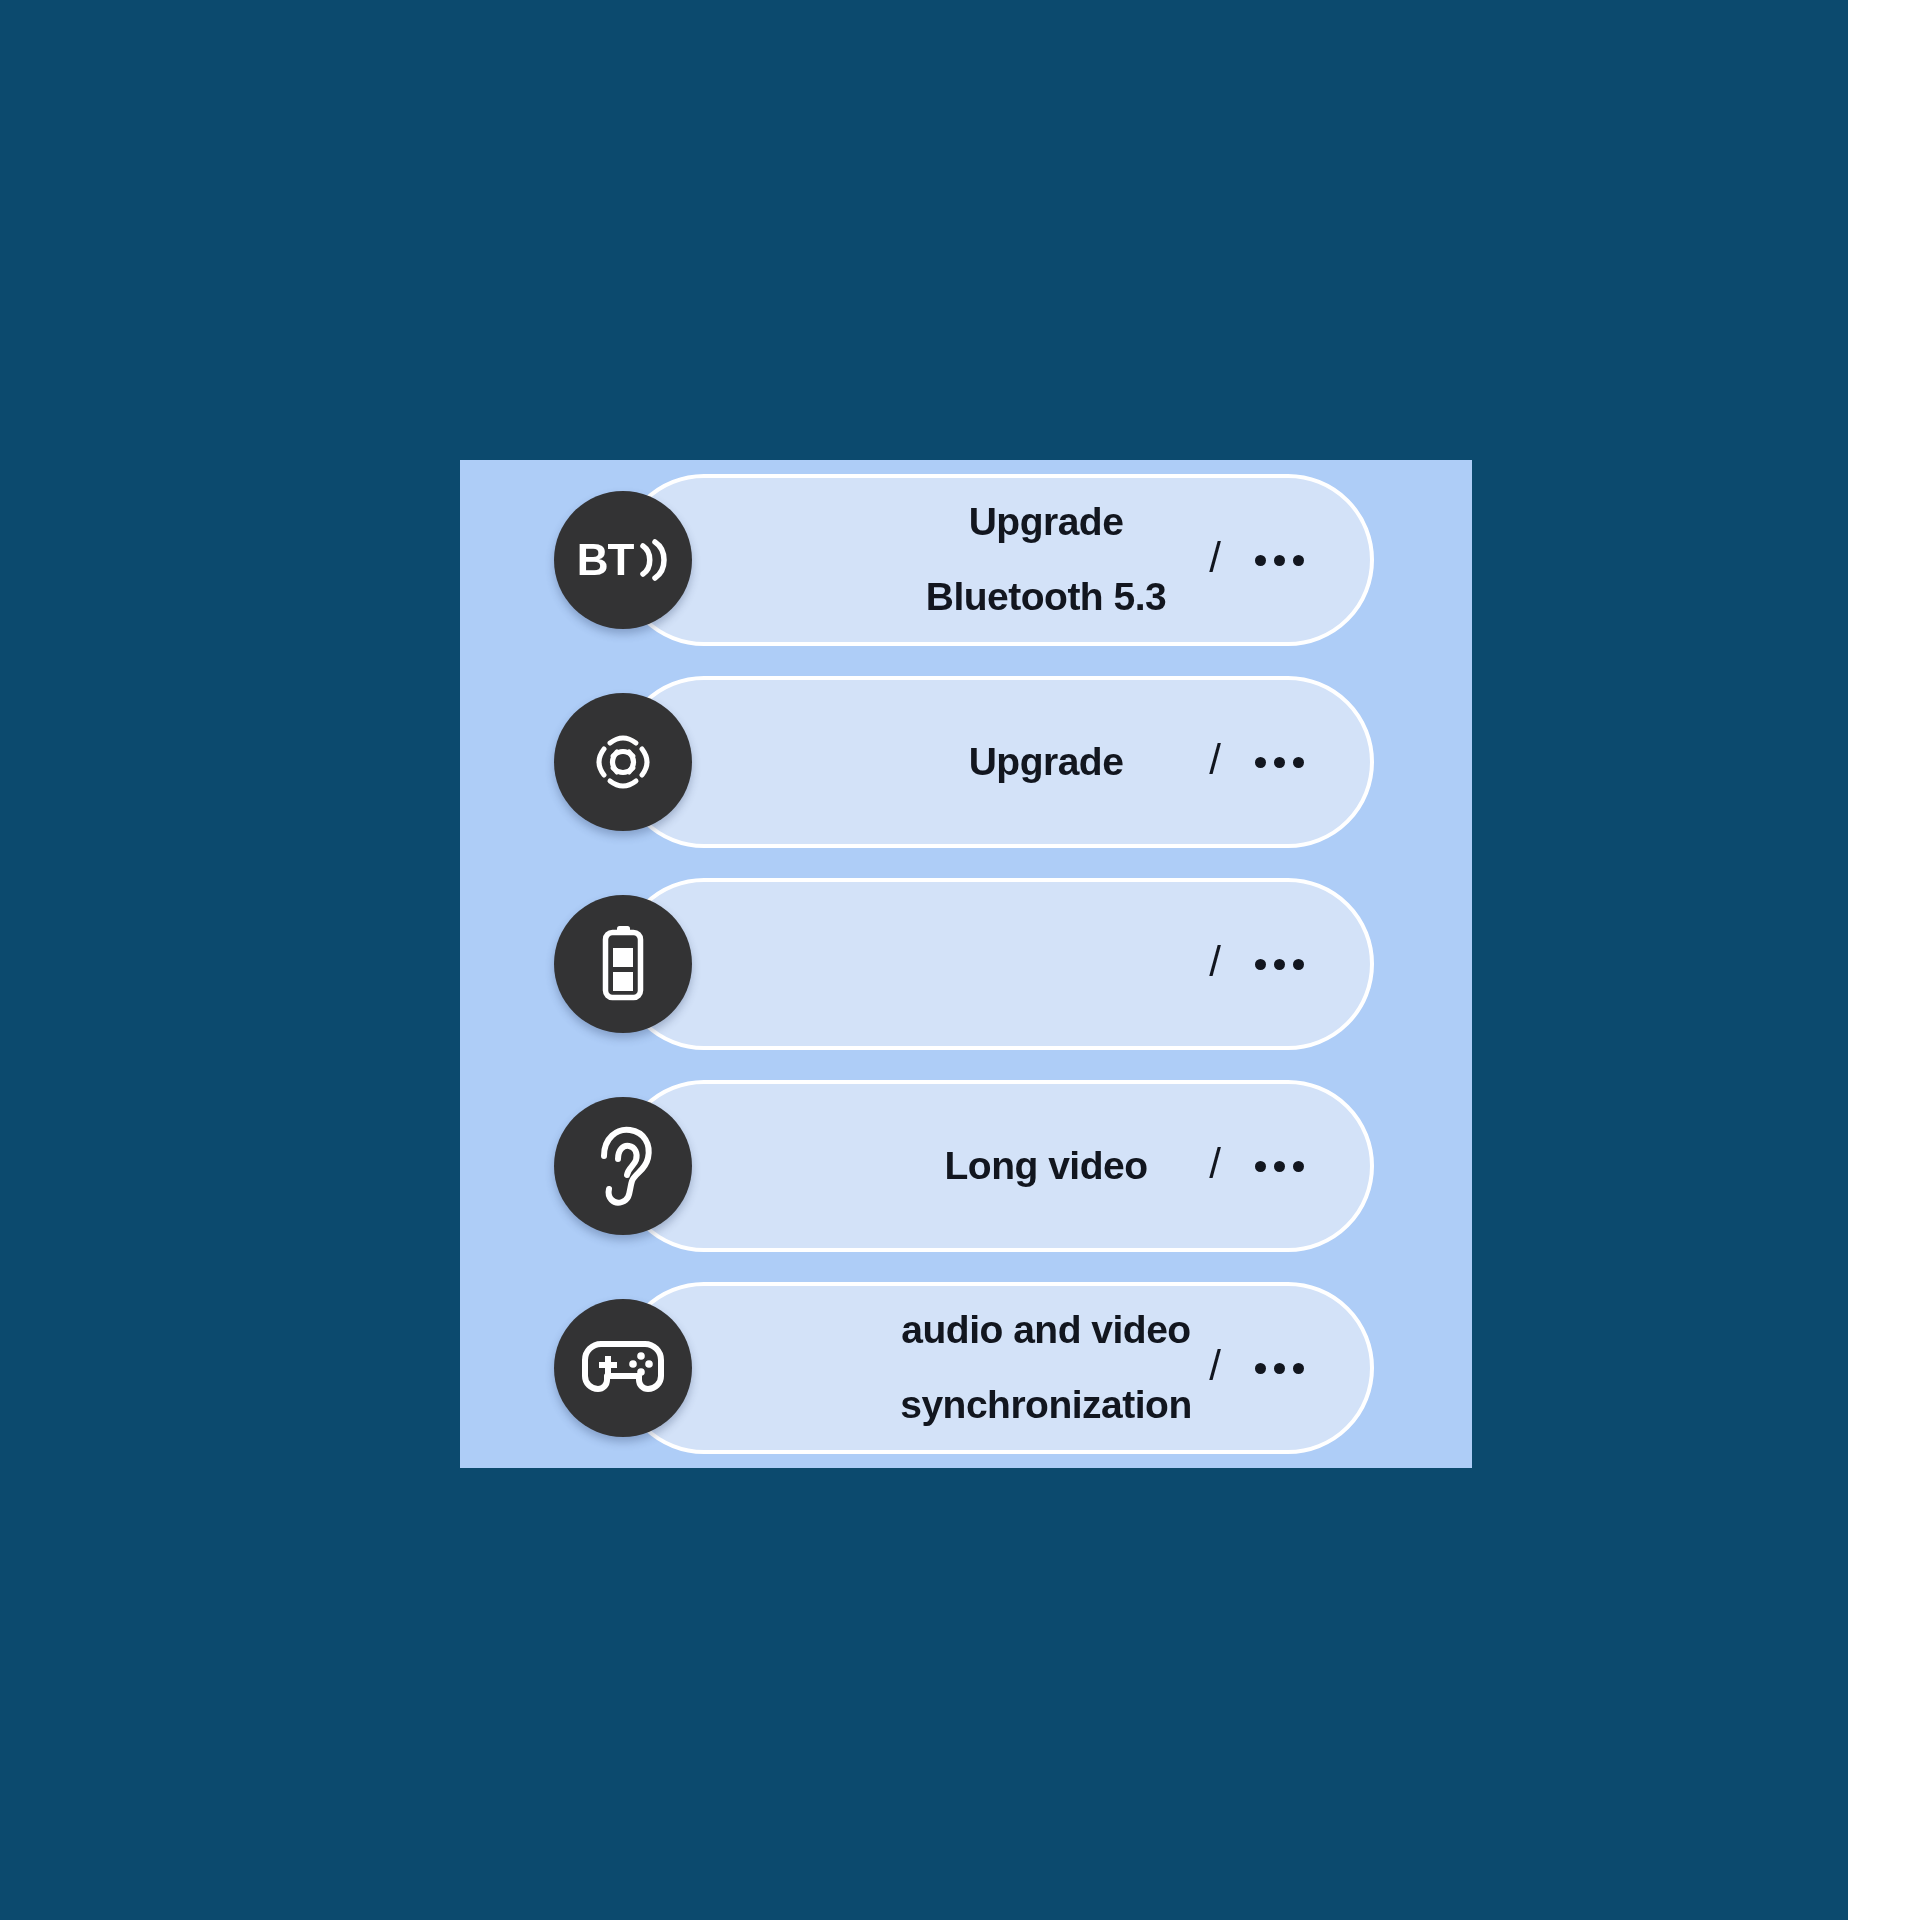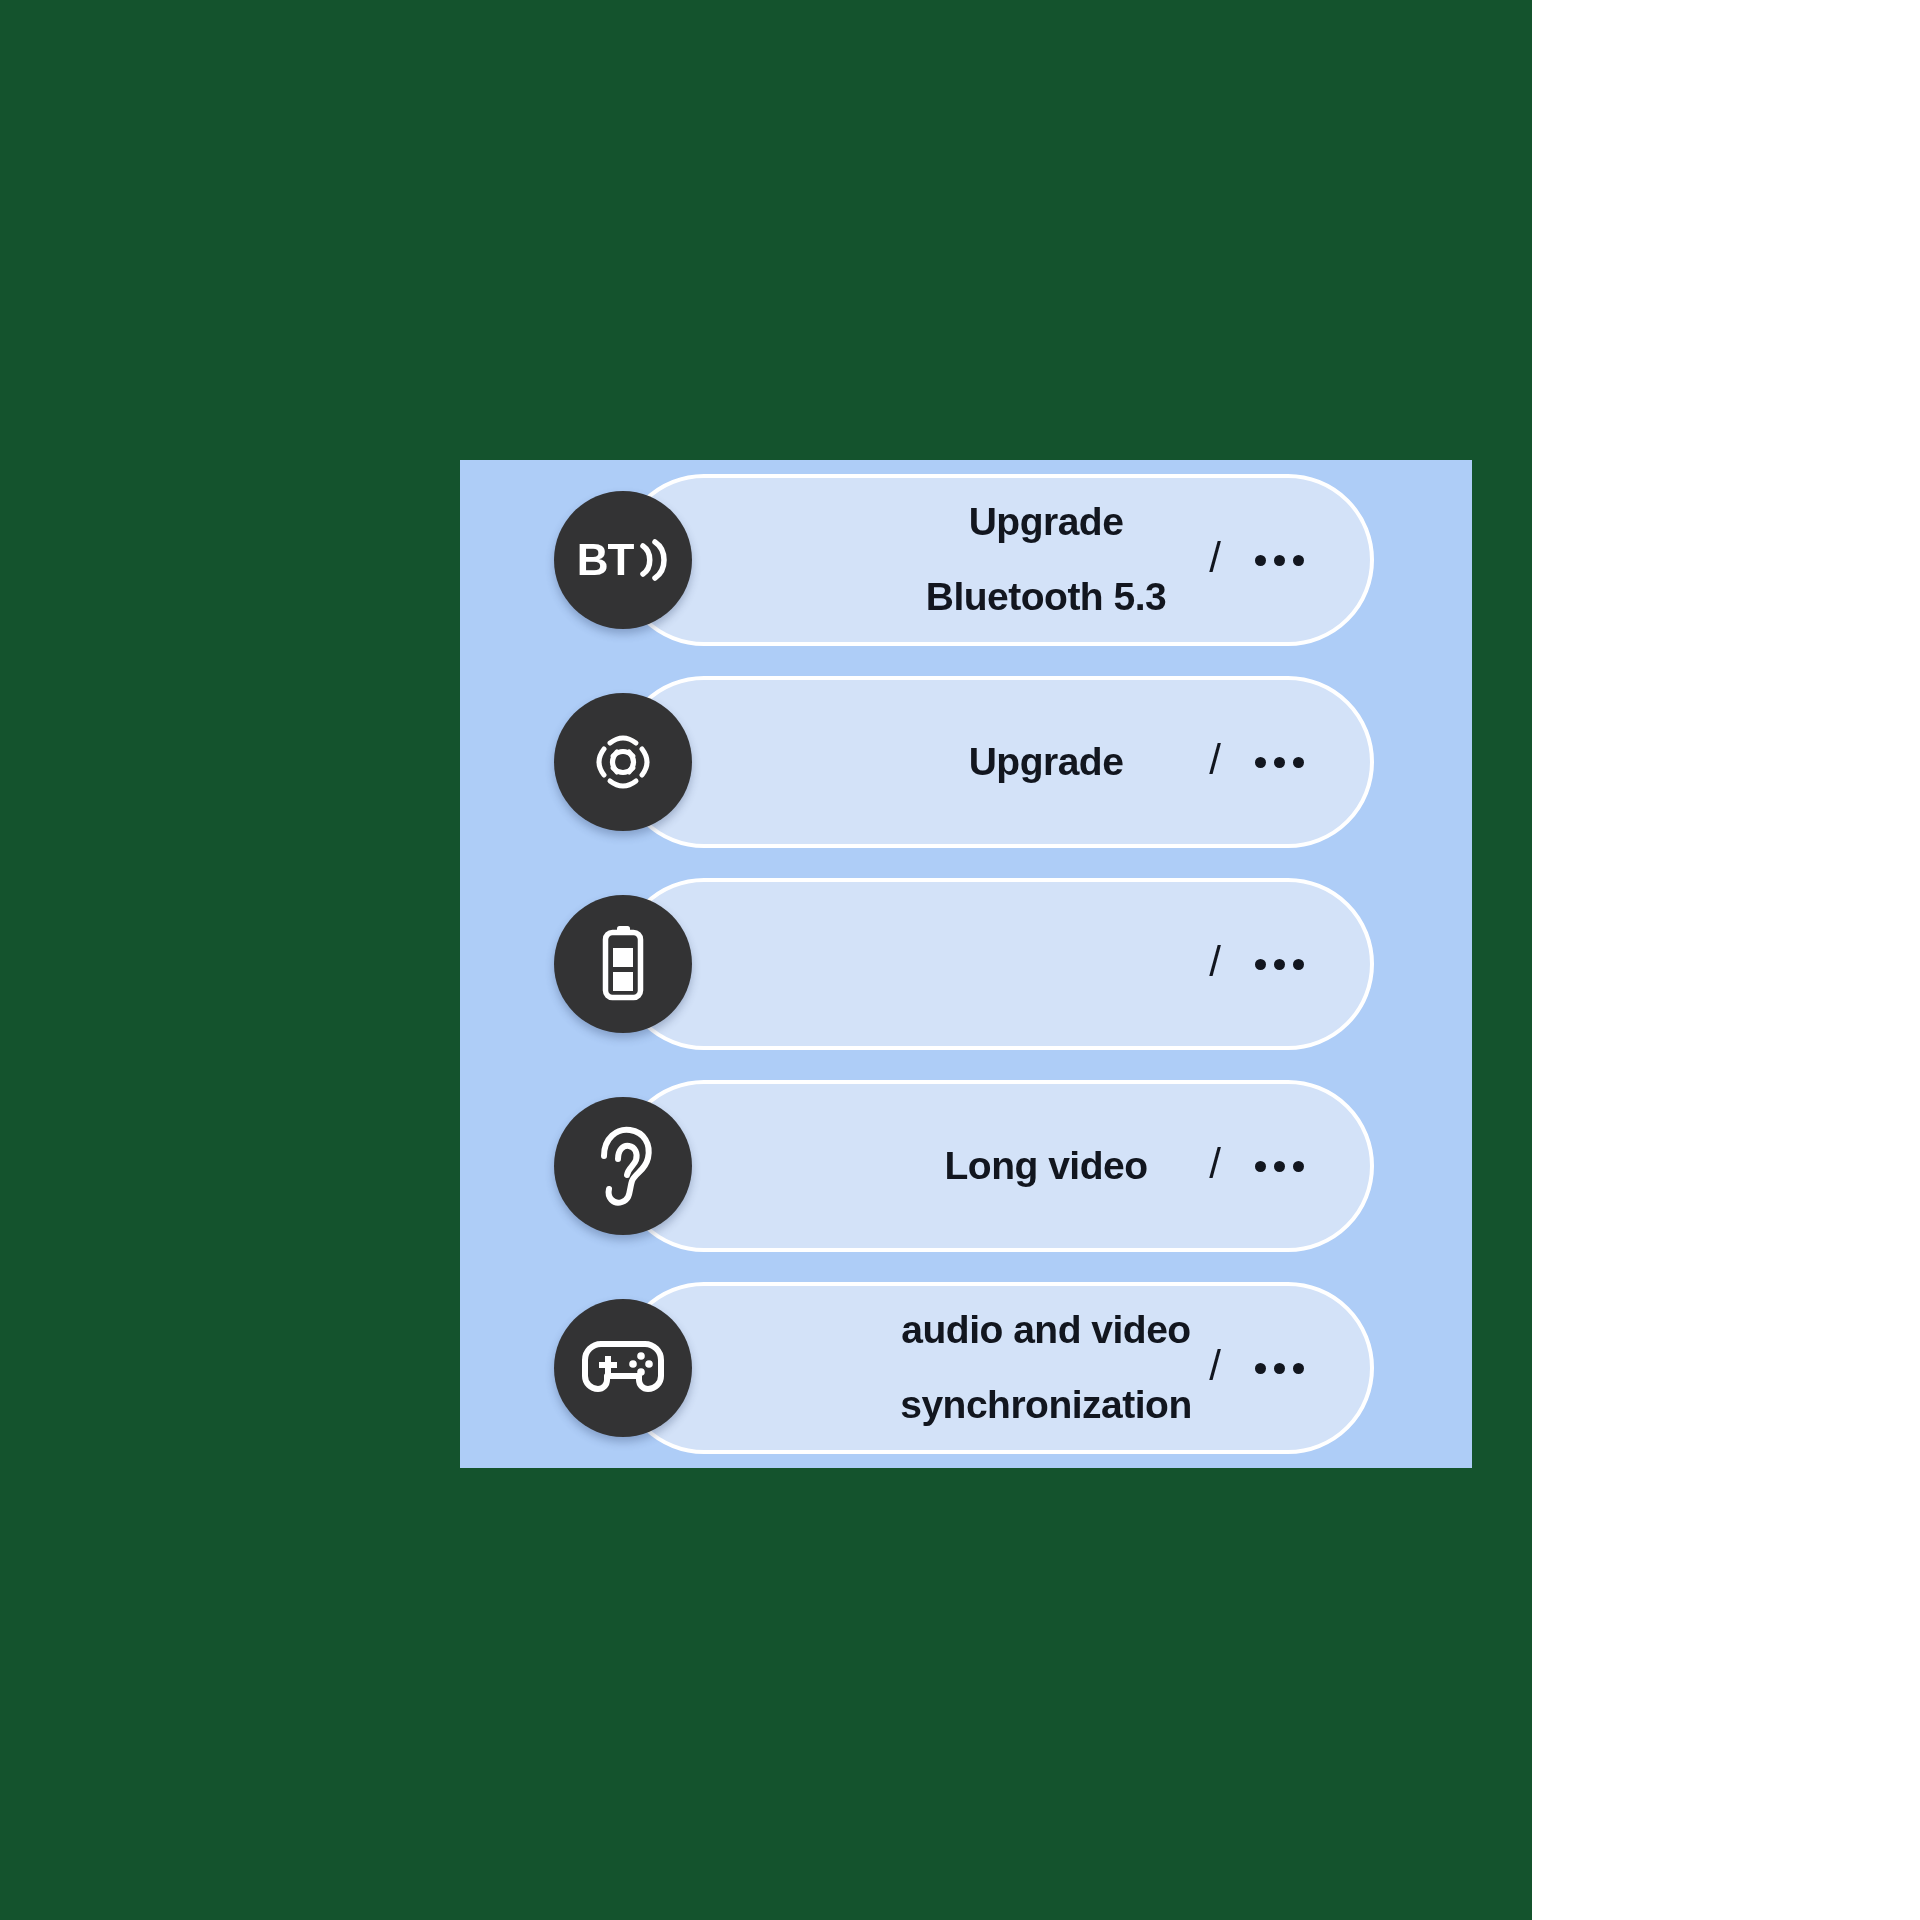--- a/index.html
+++ b/index.html
@@ -9,23 +9,23 @@
   }
   body {
     width: 1920px;
     height: 1920px;
     font-family: "Liberation Sans", sans-serif;
     overflow: hidden;
   }
 
   #stage {
     position: relative;
-    width: 1532px;
+    width: 1848px;
     height: 1920px;
-    background: #14532d;
+    background: #0c4a6e;
   }
 
   
   #feature-panel {
     position: absolute;
     left: 460px;
     top: 460px;
     width: 1012px;
     height: 1008px;
     background: #aecdf7;

